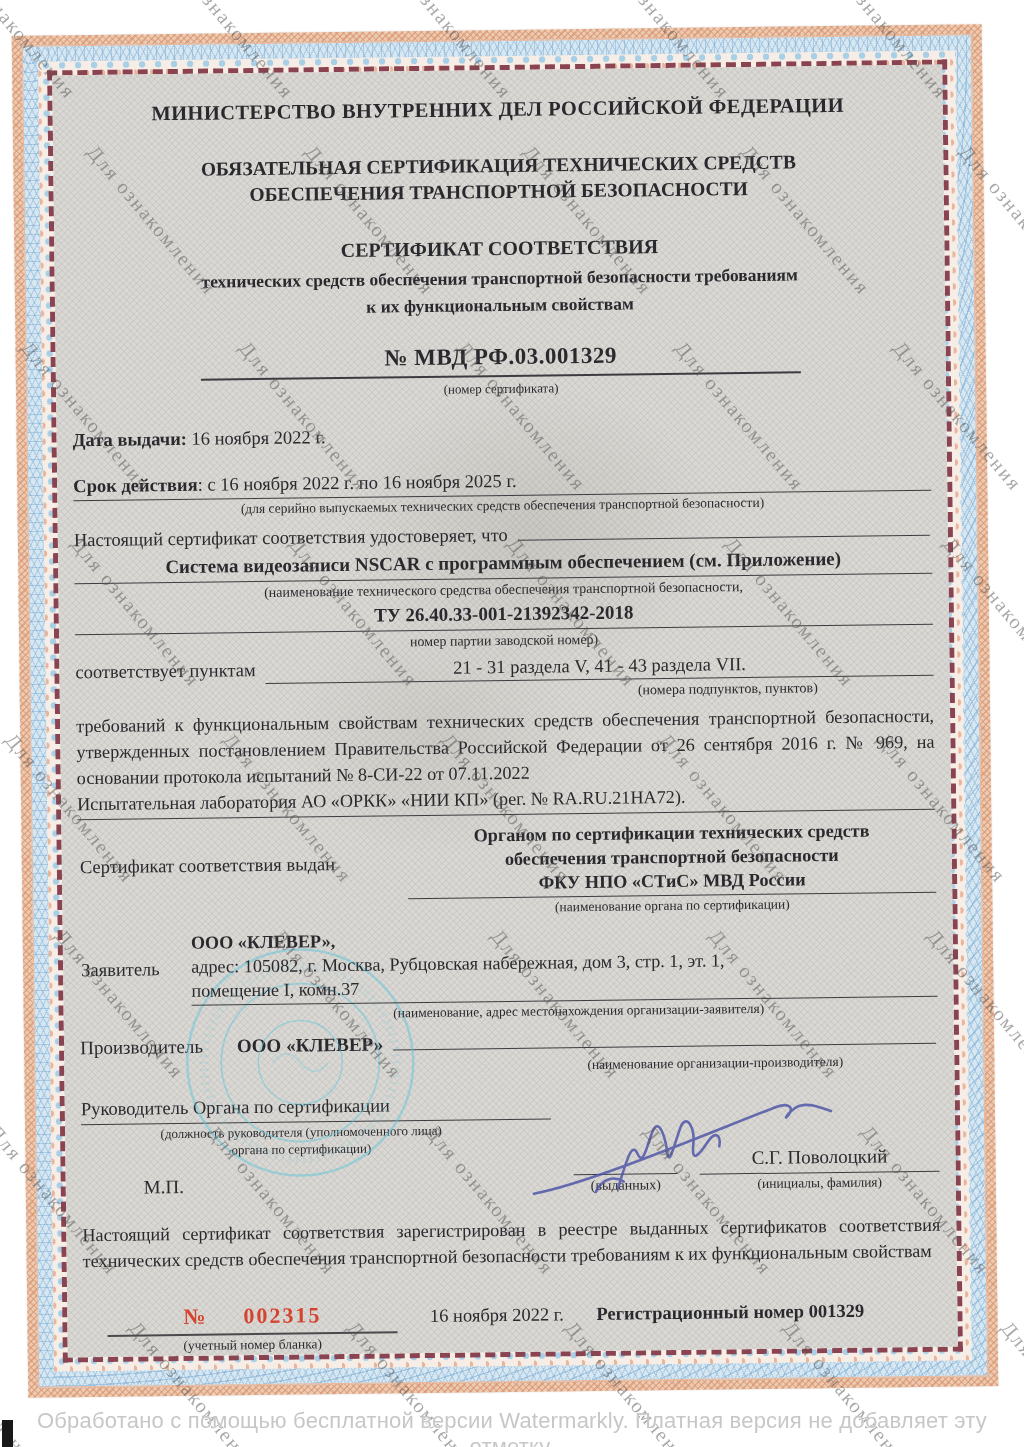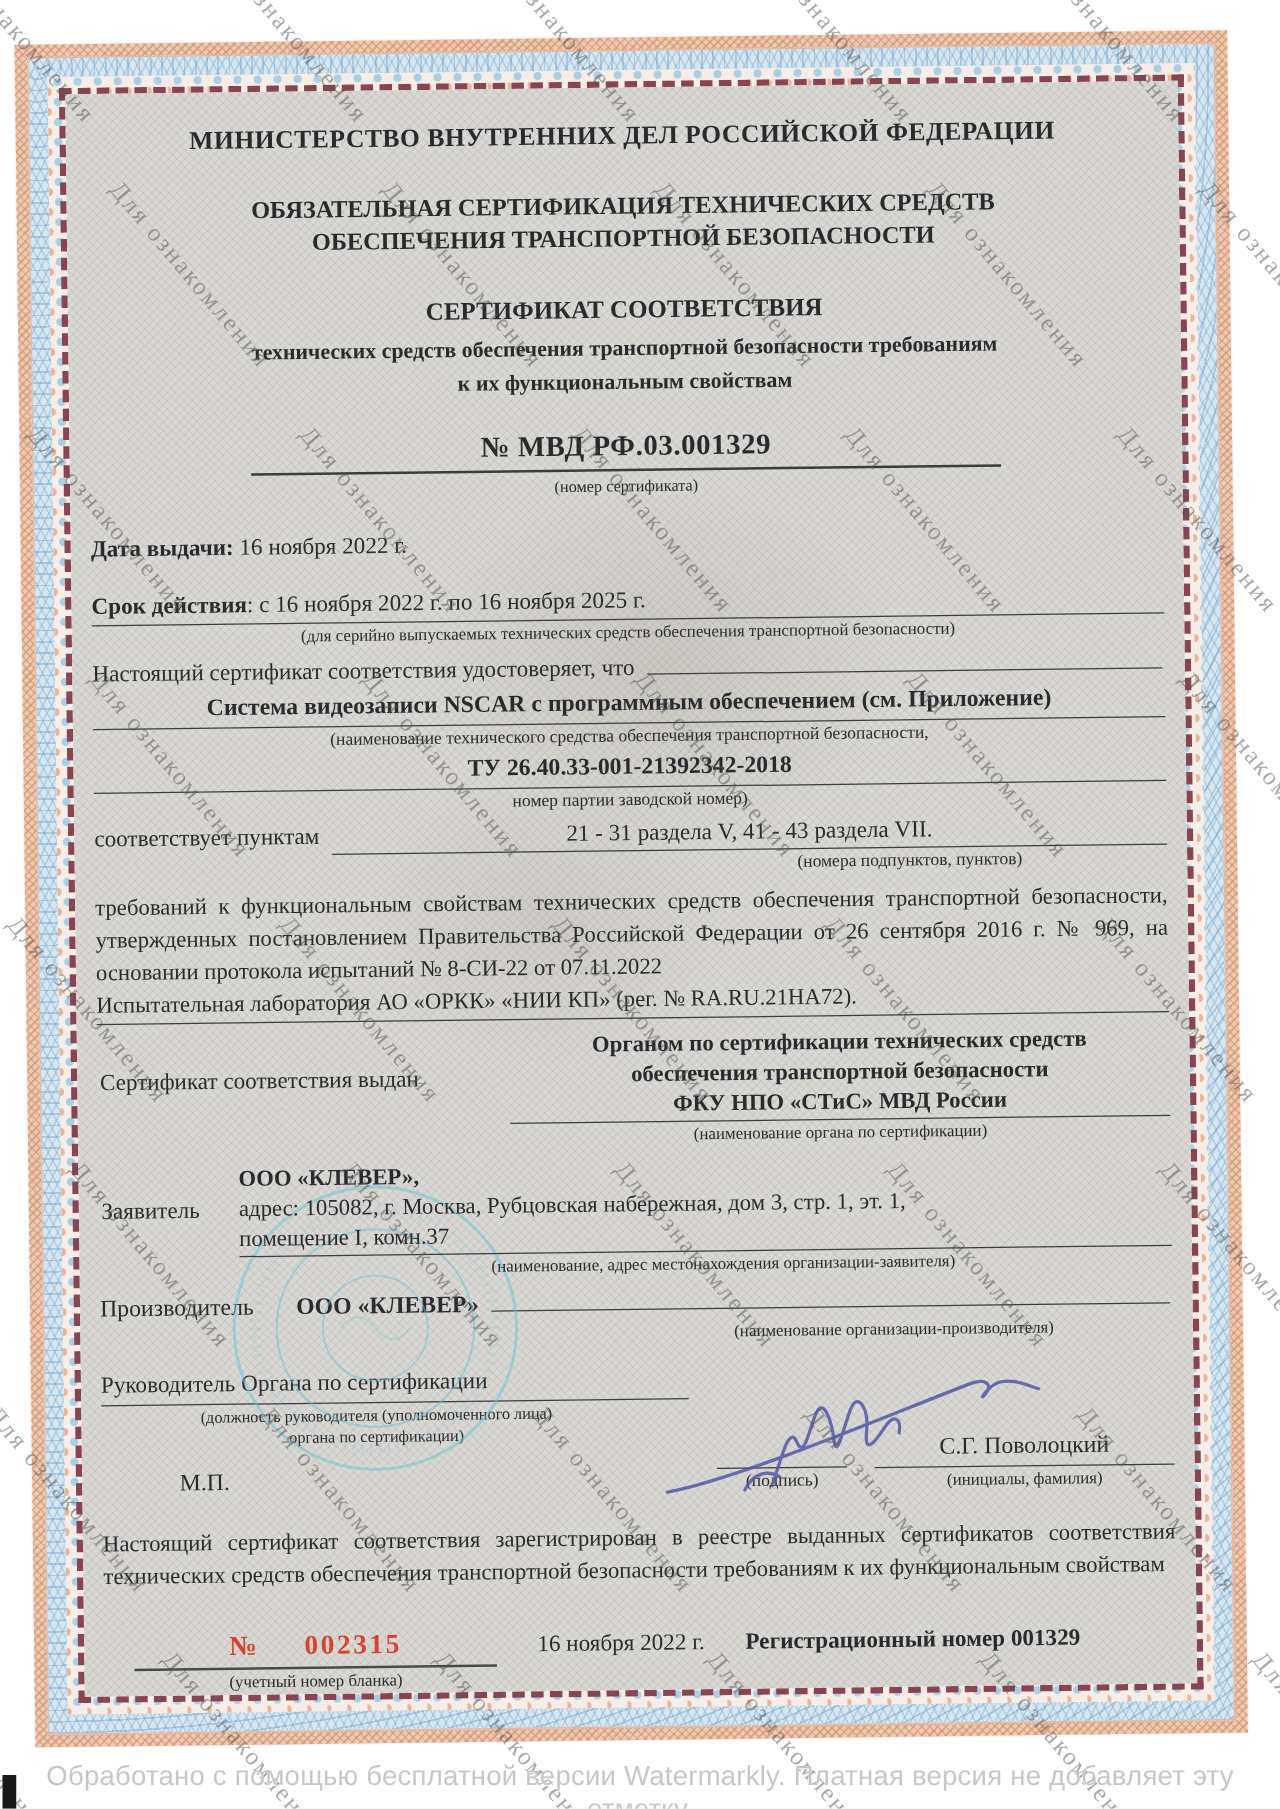--- a/index.html
+++ b/index.html
@@ -204,21 +204,21 @@
           <div class="sig-svg">
             <svg width="315" height="122" viewBox="0 0 315 122">
               <g fill="none" stroke="#5058a8" stroke-width="2.6" stroke-linecap="round" opacity=".85">
                 <path d="M8,114 C66,104 192,52 252,30 C264,26 270,31 263,39 C257,46 266,31 276,29 C285,27 295,31 306,35"></path>
                 <path d="M92,110 C100,86 106,62 112,75 C118,90 122,64 128,52 C134,40 140,58 142,75 C144,90 150,62 156,48 C162,36 170,50 168,67 C166,84 172,80 182,65 C190,53 196,57 194,69"></path>
                 <path d="M70,113 C77,99 89,97 98,103"></path>
               </g>
             </svg>
           </div>
           <div class="line">&nbsp;</div>
-          <div class="cap c" style="margin-top:2px;font-size:14px;">(подпись)</div>
+          <div class="cap c" style="margin-top:2px;font-size:14px;">(выданных)</div>
         </div>
         <div style="width:240px;">
           <div class="c line" style="font-size:19px;padding-bottom:2px;">С.Г. Поволоцкий</div>
           <div class="cap c" style="margin-top:2px;font-size:13.5px;">(инициалы, фамилия)</div>
         </div>
       </div>
 
       <div class="para" style="margin-top:22px;font-size:18.2px;">Настоящий сертификат соответствия зарегистрирован в реестре выданных сертификатов соответствия технических средств обеспечения транспортной безопасности требованиям к их функциональным свойствам</div>
 
       <div style="display:flex;align-items:flex-start;margin-top:30px;">

